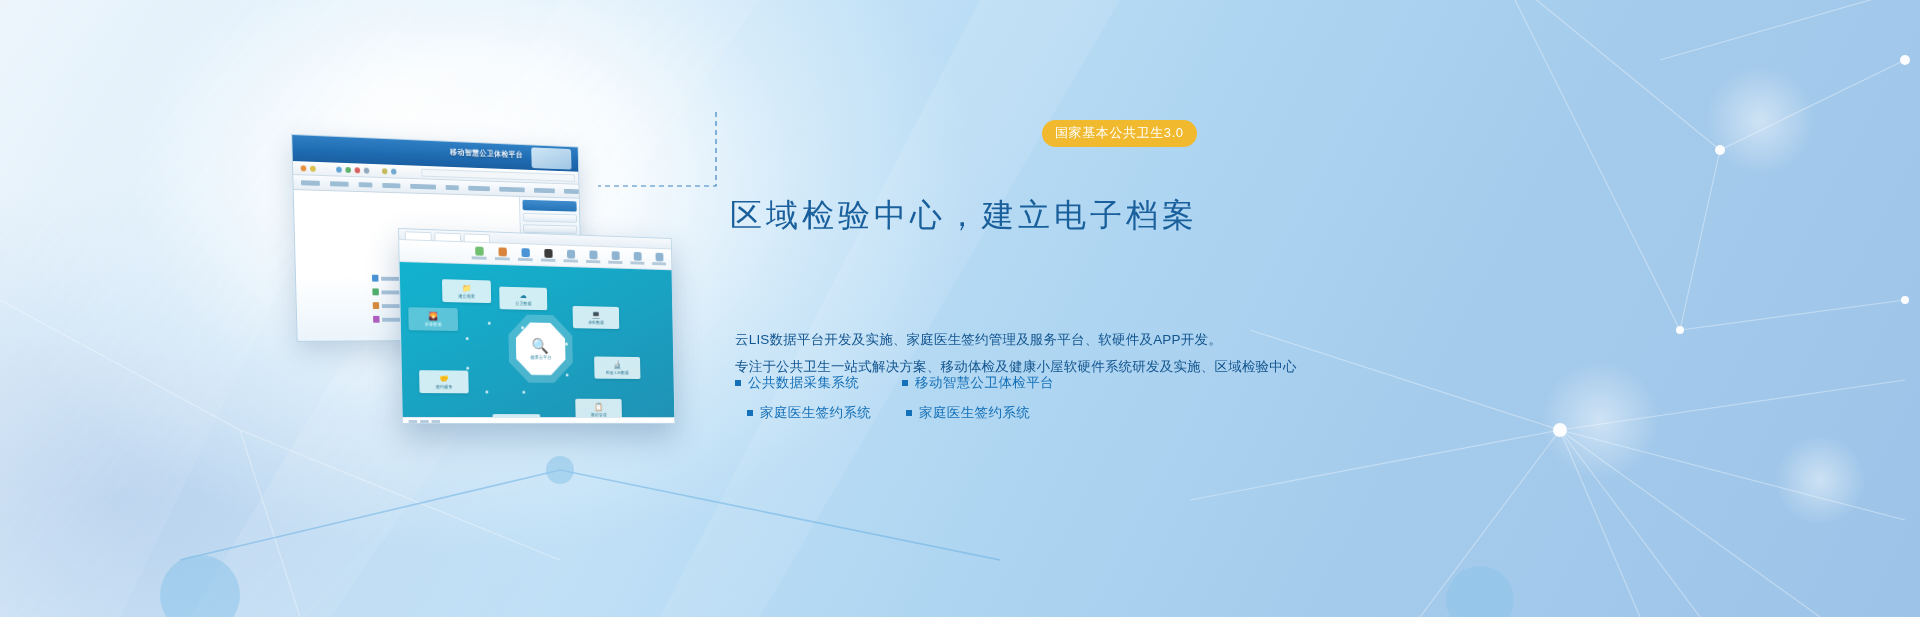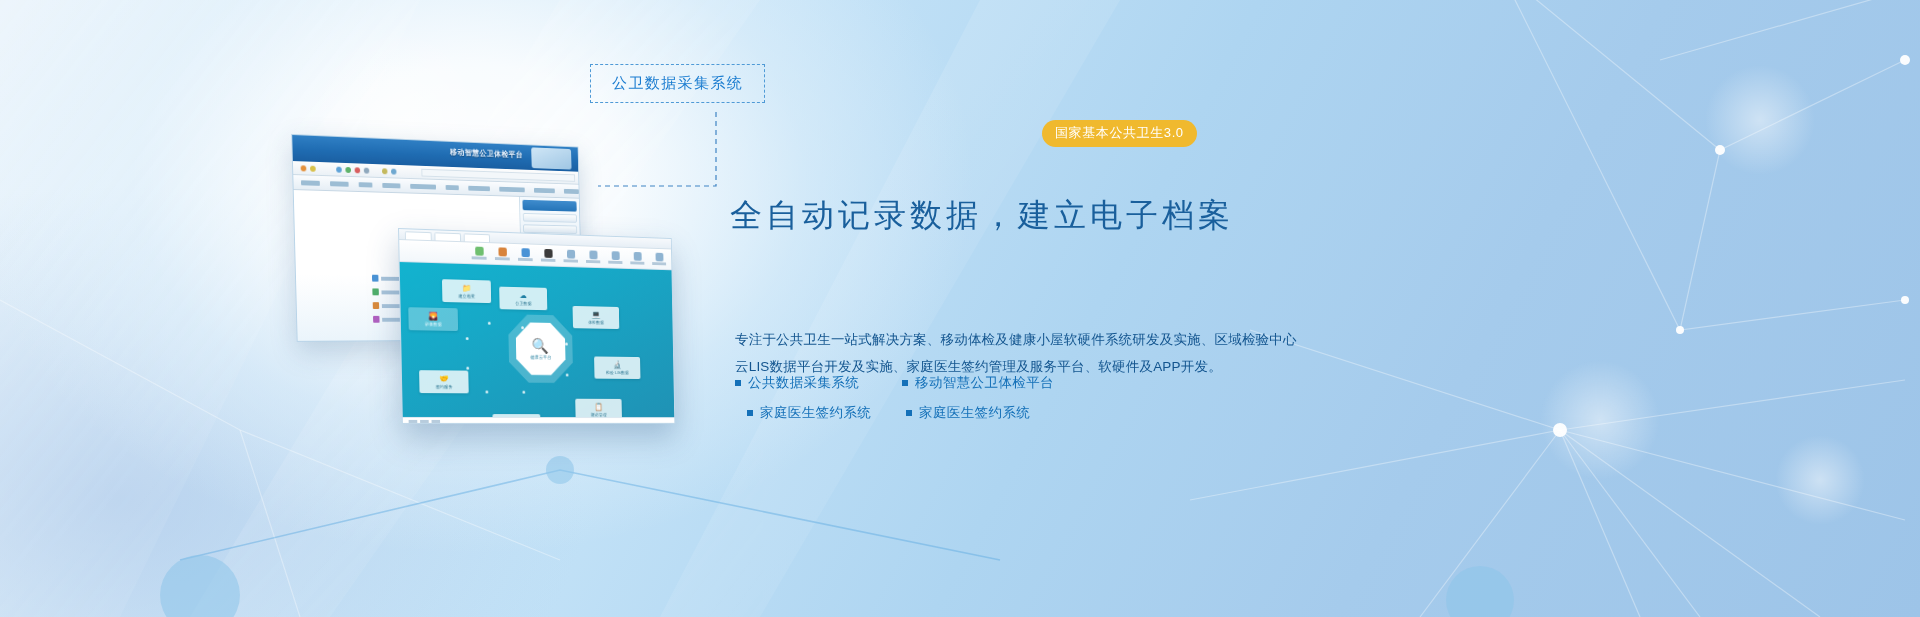--- a/index.html
+++ b/index.html
@@ -423,32 +423,29 @@
         <i style="left:6px"></i>
           <i style="left:18px"></i>
           <i style="left:30px"></i>
       </div>
     </div>
   </div>
 
   <svg class="deco" viewBox="0 0 1920 617">
     <path d="M716 112 L716 186 L598 186" stroke="#3f84c4" stroke-width="1.2" stroke-dasharray="5 4" fill="none"></path>
   </svg>
-  <div class="callout">
-    <span>公卫数据采集系统</span>
-  </div>
 
   <div class="badge-pill">
     <span>国家基本公共卫生3.0</span>
   </div>
-  <div class="t-line2">全自动记录数据，建立电子档案</div>
+  <div class="t-line2">区域检验中心，建立电子档案</div>
 
   <div class="desc">
+    <div>云LIS数据平台开发及实施、家庭医生签约管理及服务平台、软硬件及APP开发。</div>
     <div>专注于公共卫生一站式解决方案、移动体检及健康小屋软硬件系统研发及实施、区域检验中心</div>
-    <div>云LIS数据平台开发及实施、家庭医生签约管理及服务平台、软硬件及APP开发。</div>
   </div>
 
   <div class="bullets">
     <div class="bullet">
       <i></i>
       <span>公共数据采集系统</span>
     </div>
     <div class="bullet">
       <i></i>
       <span>移动智慧公卫体检平台</span>

